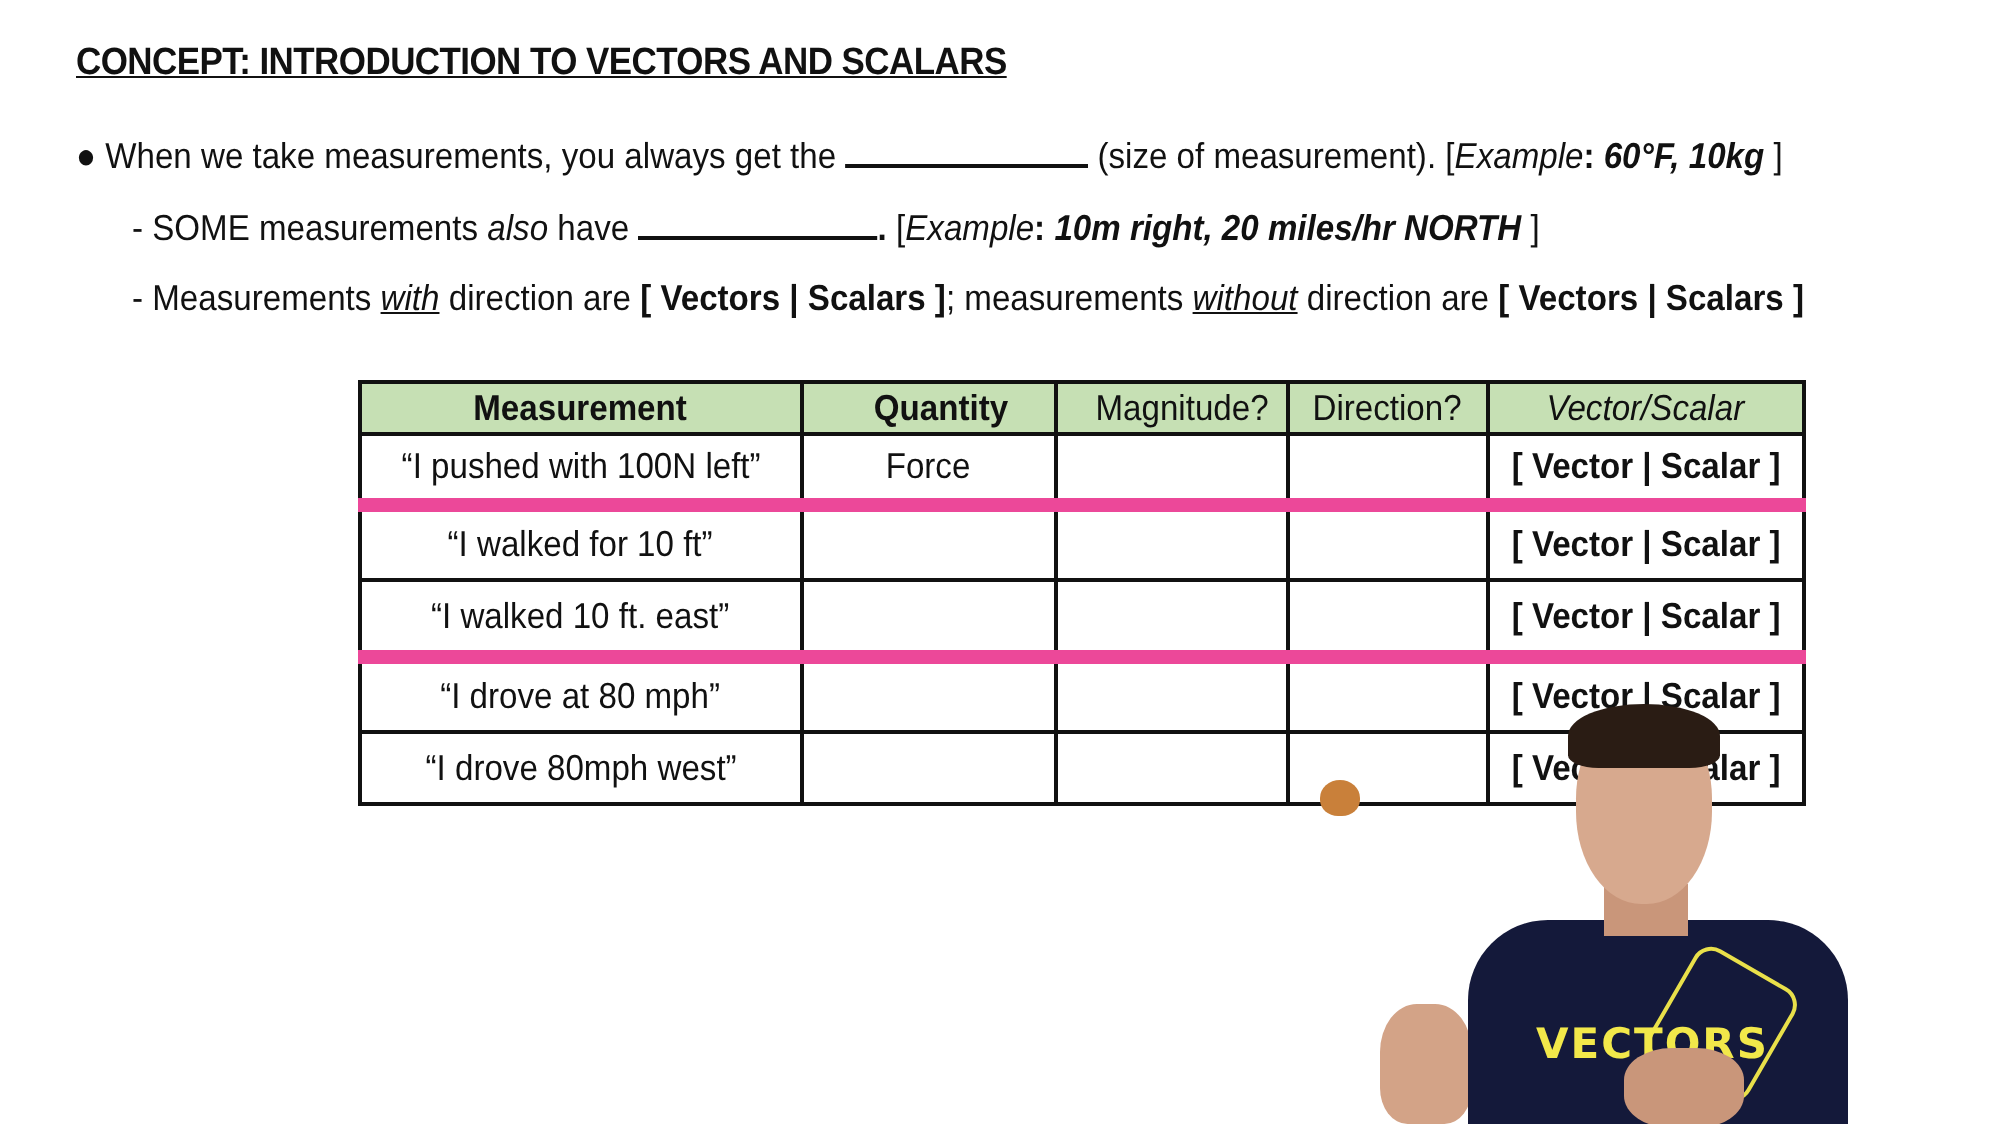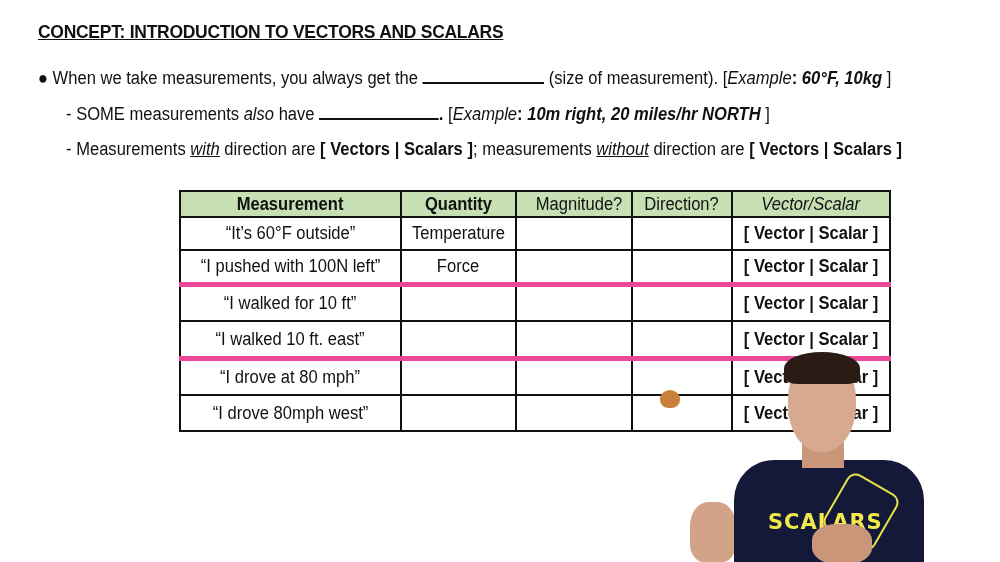--- a/index.html
+++ b/index.html
@@ -12,22 +12,22 @@
   .blank{display:inline-block;border-bottom:2px solid #111;vertical-align:baseline;height:14px;}
   .b1{width:132px;}
   .b2{width:130px;}
   i{font-style:italic;}
   b{font-weight:bold;}
   u{text-decoration:underline;}
   table{position:absolute;left:179px;top:190px;border-collapse:collapse;font-size:18px;}
   td,th{border:2px solid #111;text-align:center;padding:0;height:31px;font-weight:normal;}
   th{background:#c6e0b4;height:24px;}
   th.bold{font-weight:bold;}
-  tr.thick td{border-top:5px solid #ec4899;}
-  .c1{width:219px;}.c2{width:113px;}.c3{width:104px;padding-left:10px;}.c4{width:98px;margin-left:28px;}.c5{width:156px;font-style:italic;}
+  tr.thick td{border-top:7px solid #ec4899;}
+  .c1{width:219px;}.c2{width:113px;padding-left:12px;}.c3{width:104px;padding-left:10px;}.c4{width:98px;margin-left:28px;}.c5{width:156px;font-style:italic;}
   .vs{font-weight:bold;}
   .txt{display:inline-block;transform:scaleX(0.92);}
   .hand{position:absolute;left:660px;top:390px;width:20px;height:18px;border-radius:50% 50% 45% 45%;background:#c9803a;}
   .person{position:absolute;left:690px;top:352px;width:240px;height:210px;}
   .head{position:absolute;left:98px;top:4px;width:68px;height:96px;background:#d7a98e;border-radius:45% 45% 48% 48%;}
   .hair{position:absolute;left:94px;top:0;width:76px;height:32px;background:#2a1c14;border-radius:50% 50% 20% 20%;}
   .neck{position:absolute;left:112px;top:90px;width:42px;height:26px;background:#c9967a;}
   .shirt{position:absolute;left:44px;top:108px;width:190px;height:110px;background:#14193a;border-radius:40px 40px 0 0;}
   .logo{position:absolute;left:78px;top:158px;color:#f2e84a;font-weight:bold;font-size:21px;letter-spacing:1px;font-family:"DejaVu Sans",sans-serif;}
   .hex{position:absolute;left:142px;top:128px;width:54px;height:60px;border:2px solid #e9e04a;border-radius:10px;transform:rotate(30deg);}
@@ -74,27 +74,20 @@
 <table>
   <tbody>
       <tr>
     <th class="c1 bold"><span class="txt">Measurement</span></th>
     <th class="c2 bold"><span class="txt">Quantity</span></th>
     <th class="c3"><span class="txt">Magnitude?</span></th>
     <th class="c4"><span class="txt">Direction?</span></th>
     <th class="c5"><span class="txt">Vector/Scalar</span></th>
   </tr>
   <tr>
-    <td><span class="txt">“It’s 60°F outside”</span></td>
-    <td><span class="txt">Temperature</span></td>
-    <td></td>
-    <td></td>
-    <td class="vs"><span class="txt">[ Vector | Scalar ]</span></td>
-  </tr>
-  <tr>
     <td><span class="txt">“I pushed with 100N left”</span></td>
     <td><span class="txt">Force</span></td>
     <td></td>
     <td></td>
     <td class="vs"><span class="txt">[ Vector | Scalar ]</span></td>
   </tr>
   <tr class="thick">
     <td style="height:33px"><span class="txt">“I walked for 10 ft”</span></td>
     <td></td>
     <td></td>
@@ -124,18 +117,18 @@
   </tr>
 </tbody>
   </table>
 
 <div class="hand"></div>
 
 <div class="person">
   <div class="lhand"></div>
   <div class="shirt"></div>
   <div class="hex"></div>
-  <div class="logo">SCALARS</div>
+  <div class="logo">VECTORS</div>
   <div class="neck"></div>
   <div class="head"></div>
   <div class="hair"></div>
   <div class="rhand"></div>
 </div>
 
 </body></html>

